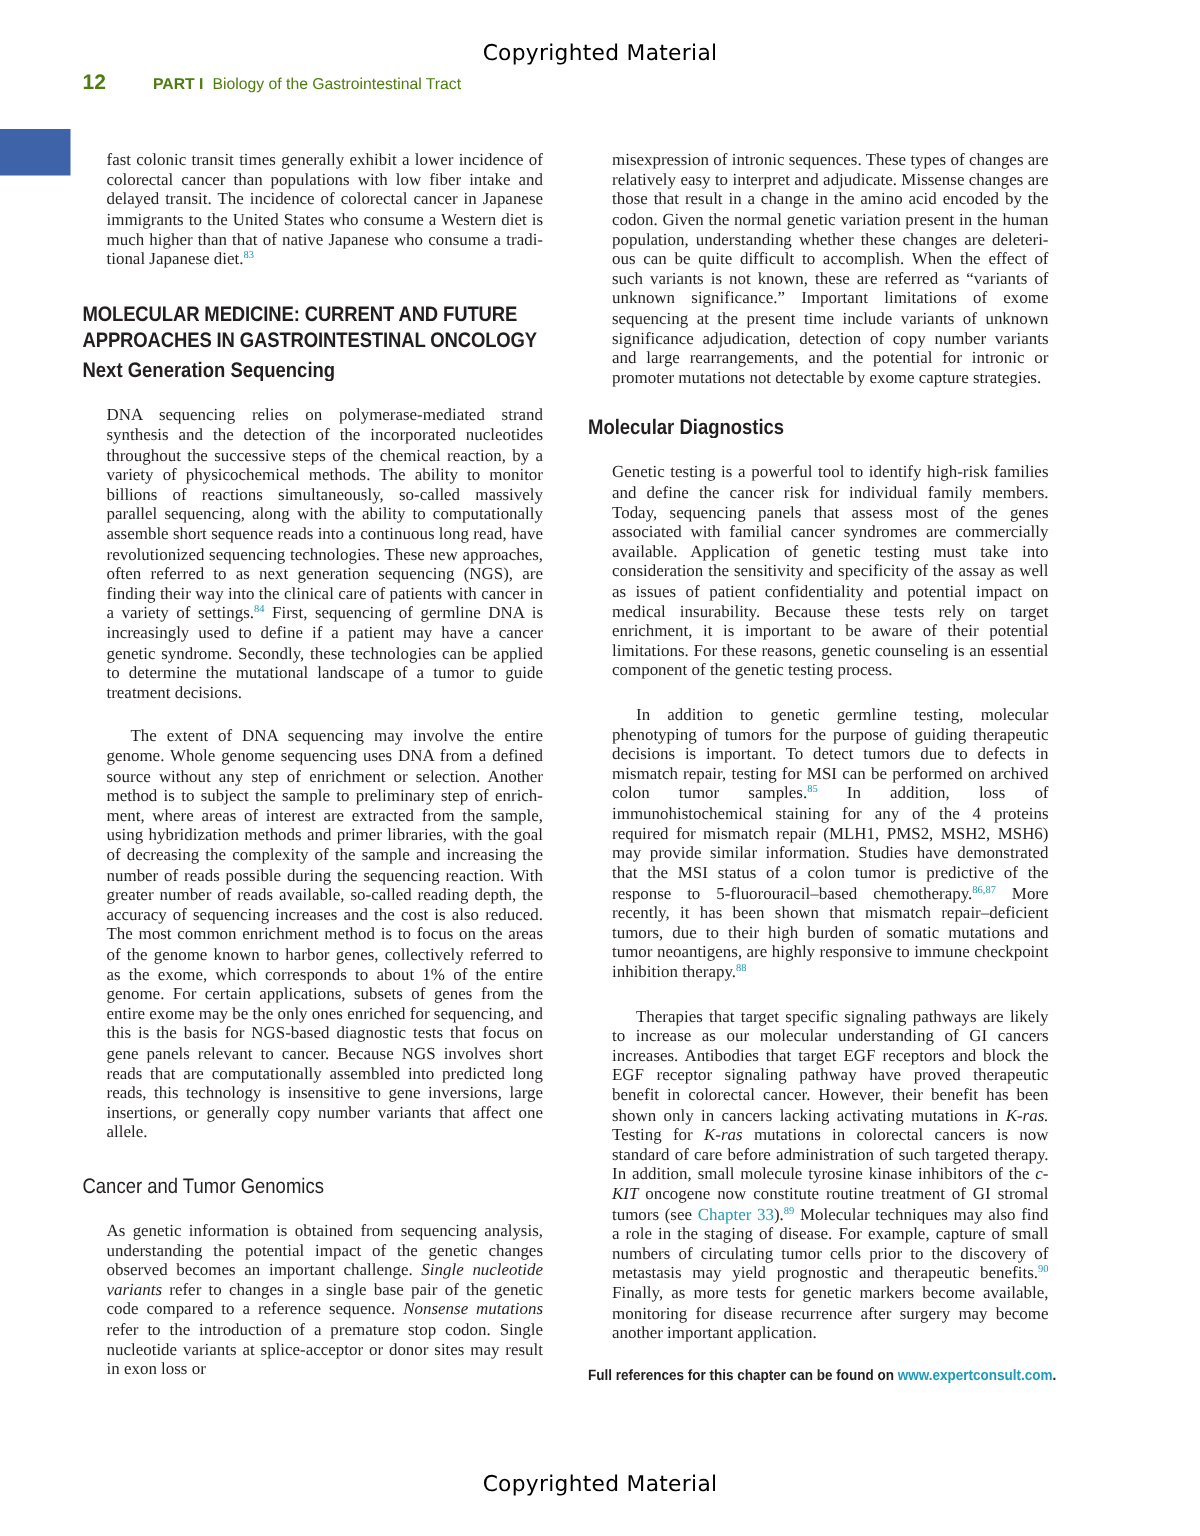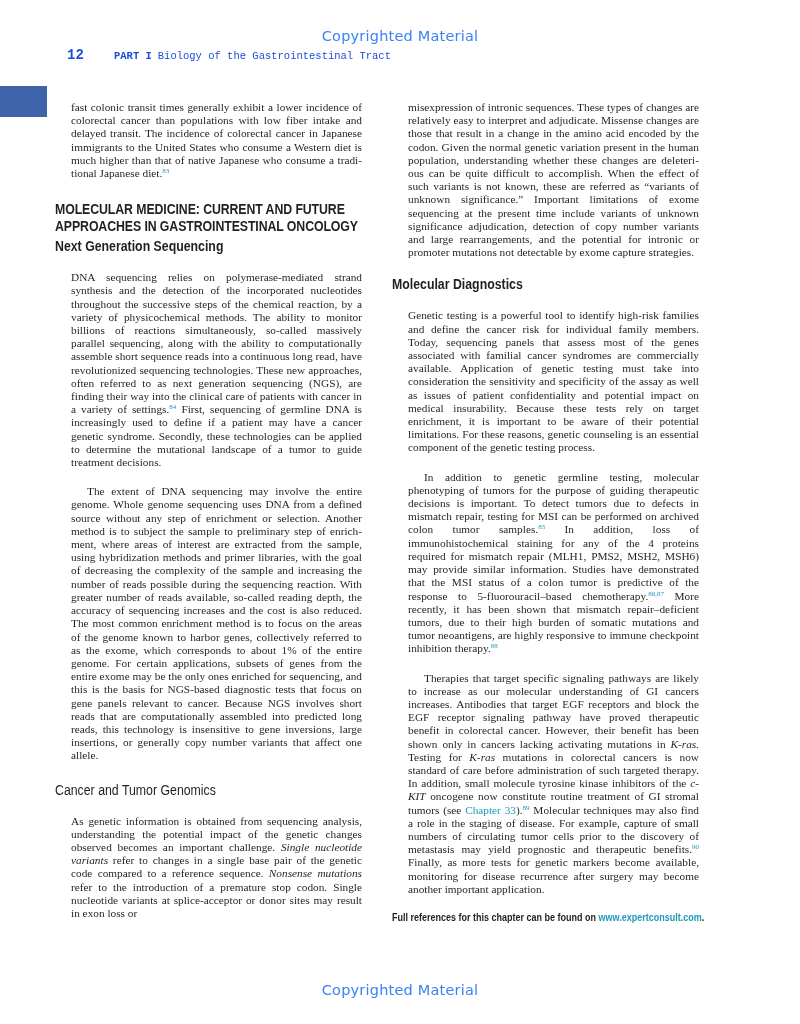--- a/index.html
+++ b/index.html
@@ -1,25 +1,25 @@
 <!DOCTYPE html>
 <html><head>
 <meta charset="utf-8">
 <style>
   html, body { margin: 0; padding: 0; background: #ffffff; }
   body { width: 800px; height: 1024px; position: relative; overflow: hidden; color: #231f20; }
   .watermark {
     position: absolute; left: 0; width: 800px; text-align: center;
-    font-family: "DejaVu Sans", sans-serif; font-size: 14.5px; color: #3b82f6; letter-spacing: 0.2px;
+    font-family: "DejaVu Sans", sans-serif; font-size: 14.5px; color: #000000; letter-spacing: 0.2px;
   }
   .wm-top { top: 28px; }
   .wm-bottom { top: 982px; }
   .running-head {
-    position: absolute; top: 46px; left: 67px;
-    font-family: Liberation Mono, monospace; color: #1d4ed8;
+    position: absolute; top: 46px; left: 55px;
+    font-family: Liberation Sans, sans-serif; color: #4d7c0f;
   }
   .running-head .pnum { font-size: 14px; font-weight: bold; display: inline-block; width: 47px; }
   .running-head .part { font-size: 10.5px; font-weight: bold; margin-right: 6px; }
   .running-head .ctitle { font-size: 10.5px; }
   .side-tab { position: absolute; left: 0; top: 86px; width: 47px; height: 31px; background: #3e63a8; }
   .col { position: absolute; top: 85px; width: 323px; }
   .col-left { left: 55px; }
   .col-right { left: 392px; }
   p {
     margin: 16px; font-family: "Liberation Serif", serif; font-size: 11.3px; line-height: 13.2px;

